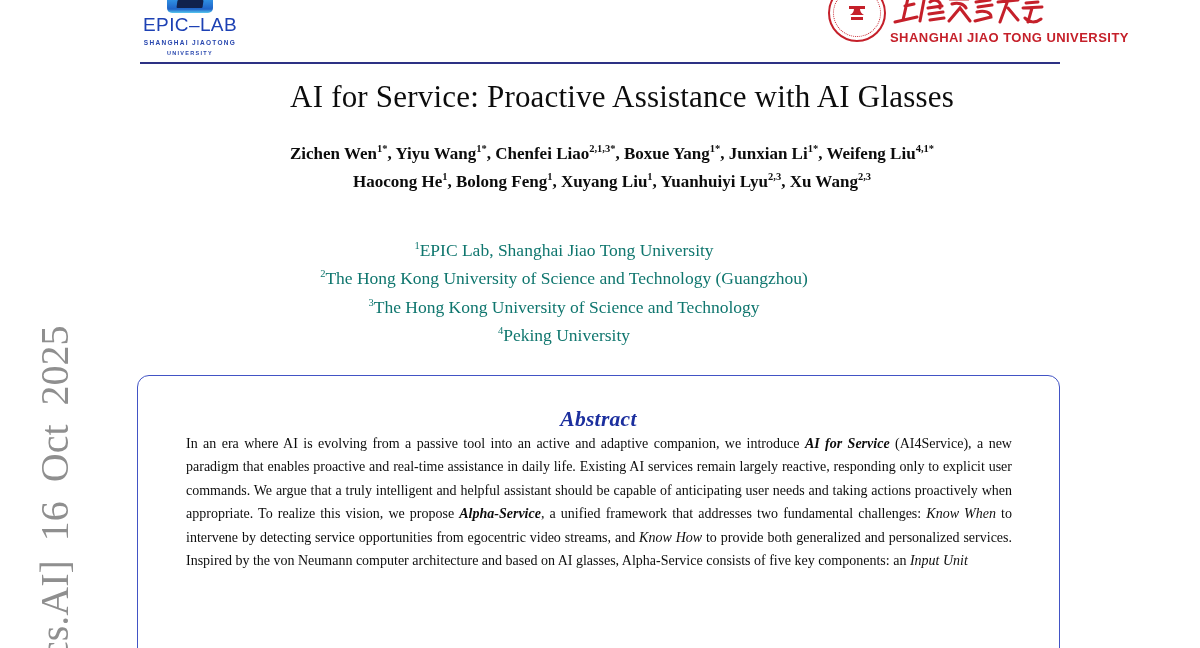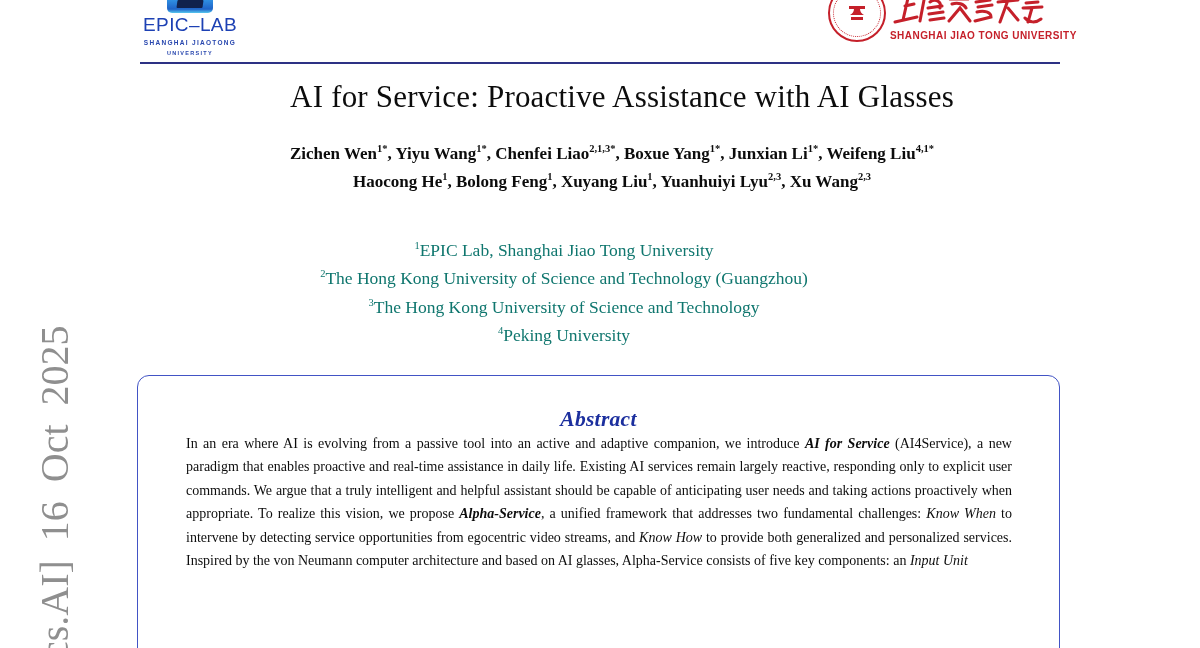--- a/index.html
+++ b/index.html
@@ -27,21 +27,21 @@
   .epic-sub2{font-weight:bold;font-size:5.5px;color:#2746ae;letter-spacing:1.3px;margin-top:4px;}
 
   .sjtu-logo{position:absolute;left:826px;top:0;width:226px;height:48px;}
   .sjtu-seal{position:absolute;left:2px;top:-16px;width:58px;height:58px;
     border:2.5px solid #c5202a;border-radius:50%;box-sizing:border-box;}
   .sjtu-seal .ring{position:absolute;left:3px;top:3px;right:3px;bottom:3px;
     border:1.5px dotted #c5202a;border-radius:50%;}
   .sjtu-seal .emblem{position:absolute;left:50%;top:50%;transform:translate(-50%,-50%);}
   .sjtu-calligraphy{position:absolute;left:66px;top:-6px;}
   .sjtu-english{position:absolute;left:64px;top:30px;width:162px;
-    font-family:"Liberation Sans",sans-serif;font-weight:bold;font-size:10px;
+    font-family:"Liberation Sans",sans-serif;font-weight:bold;font-size:13px;
     color:#c5202a;letter-spacing:0.45px;white-space:nowrap;}
   .header-divider{position:absolute;left:140px;top:62px;width:920px;height:2px;background:#2d3184;}
 
   
   .paper-title{position:absolute;left:0;top:79px;width:1200px;text-align:center;
     font-size:31px;color:#0c0c0c;letter-spacing:0.2px;padding-left:22px;}
   .authors-block{position:absolute;left:0;top:137px;width:1200px;text-align:center;
     font-size:17px;line-height:23.5px;font-weight:bold;color:#0c0c0c;margin-left:12px;}
   .authors-block sup{font-size:10.5px;}
   .affiliations-block{position:absolute;left:0;top:234px;width:1128px;text-align:center;

